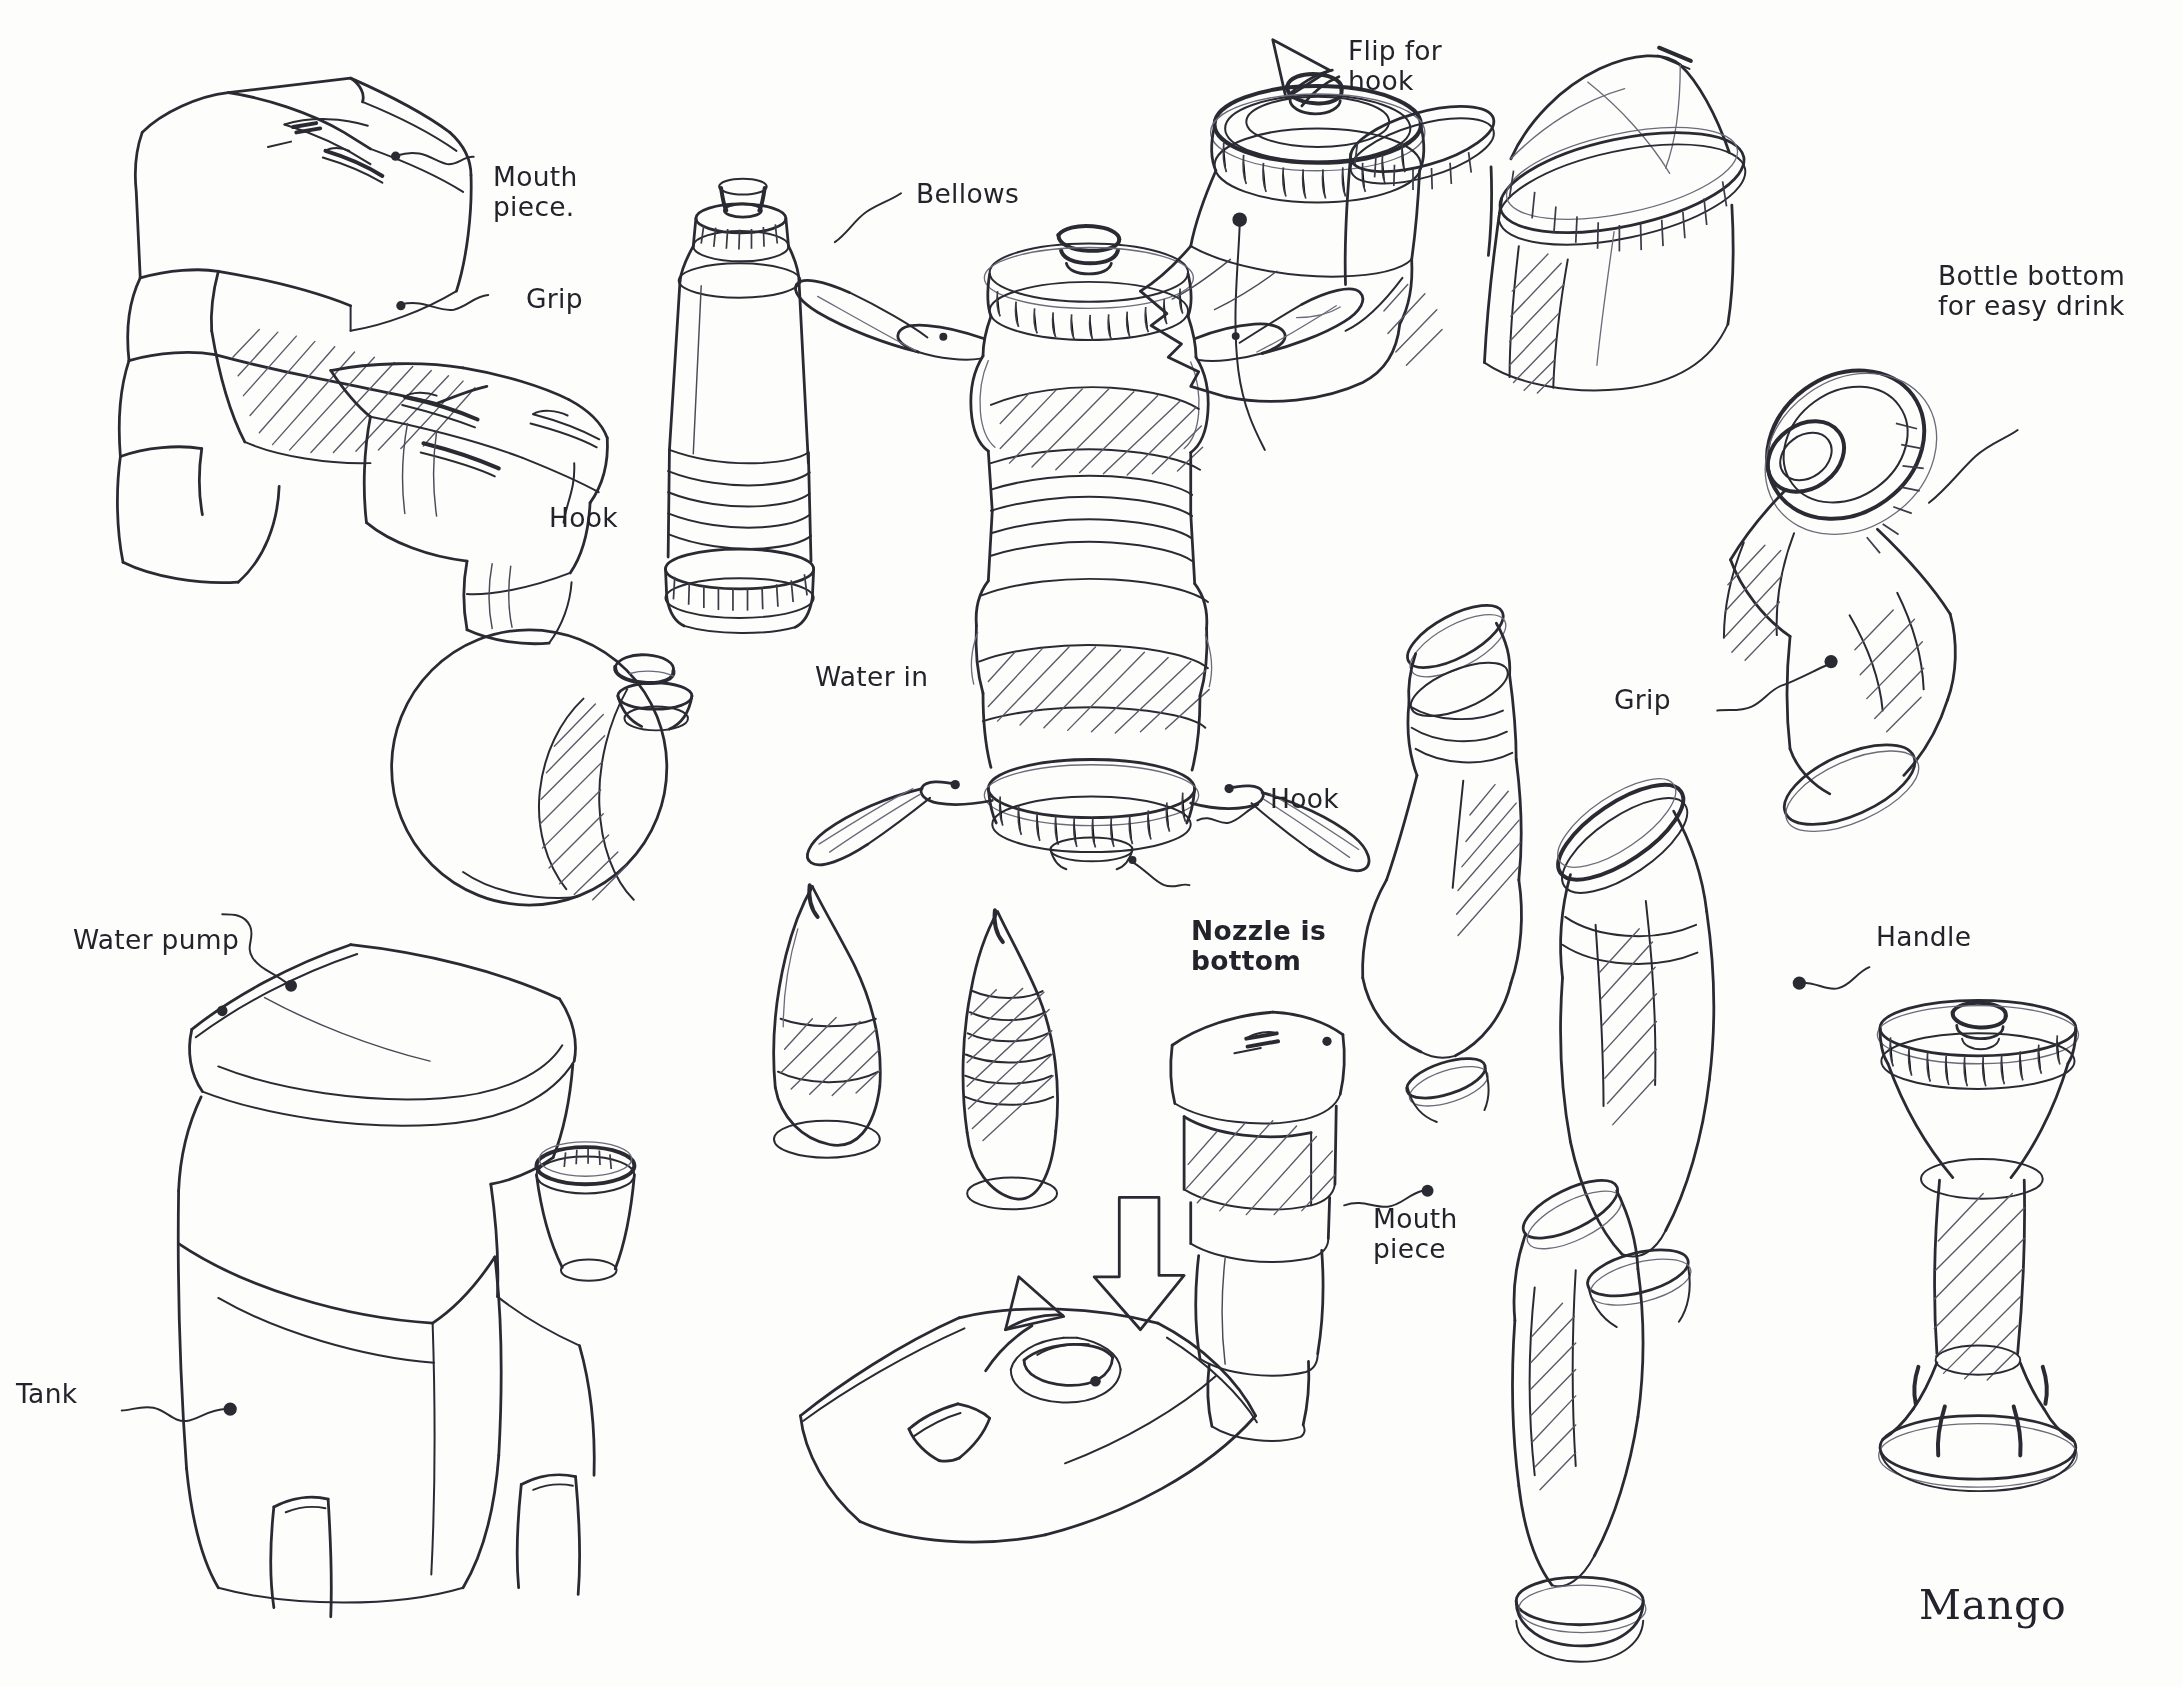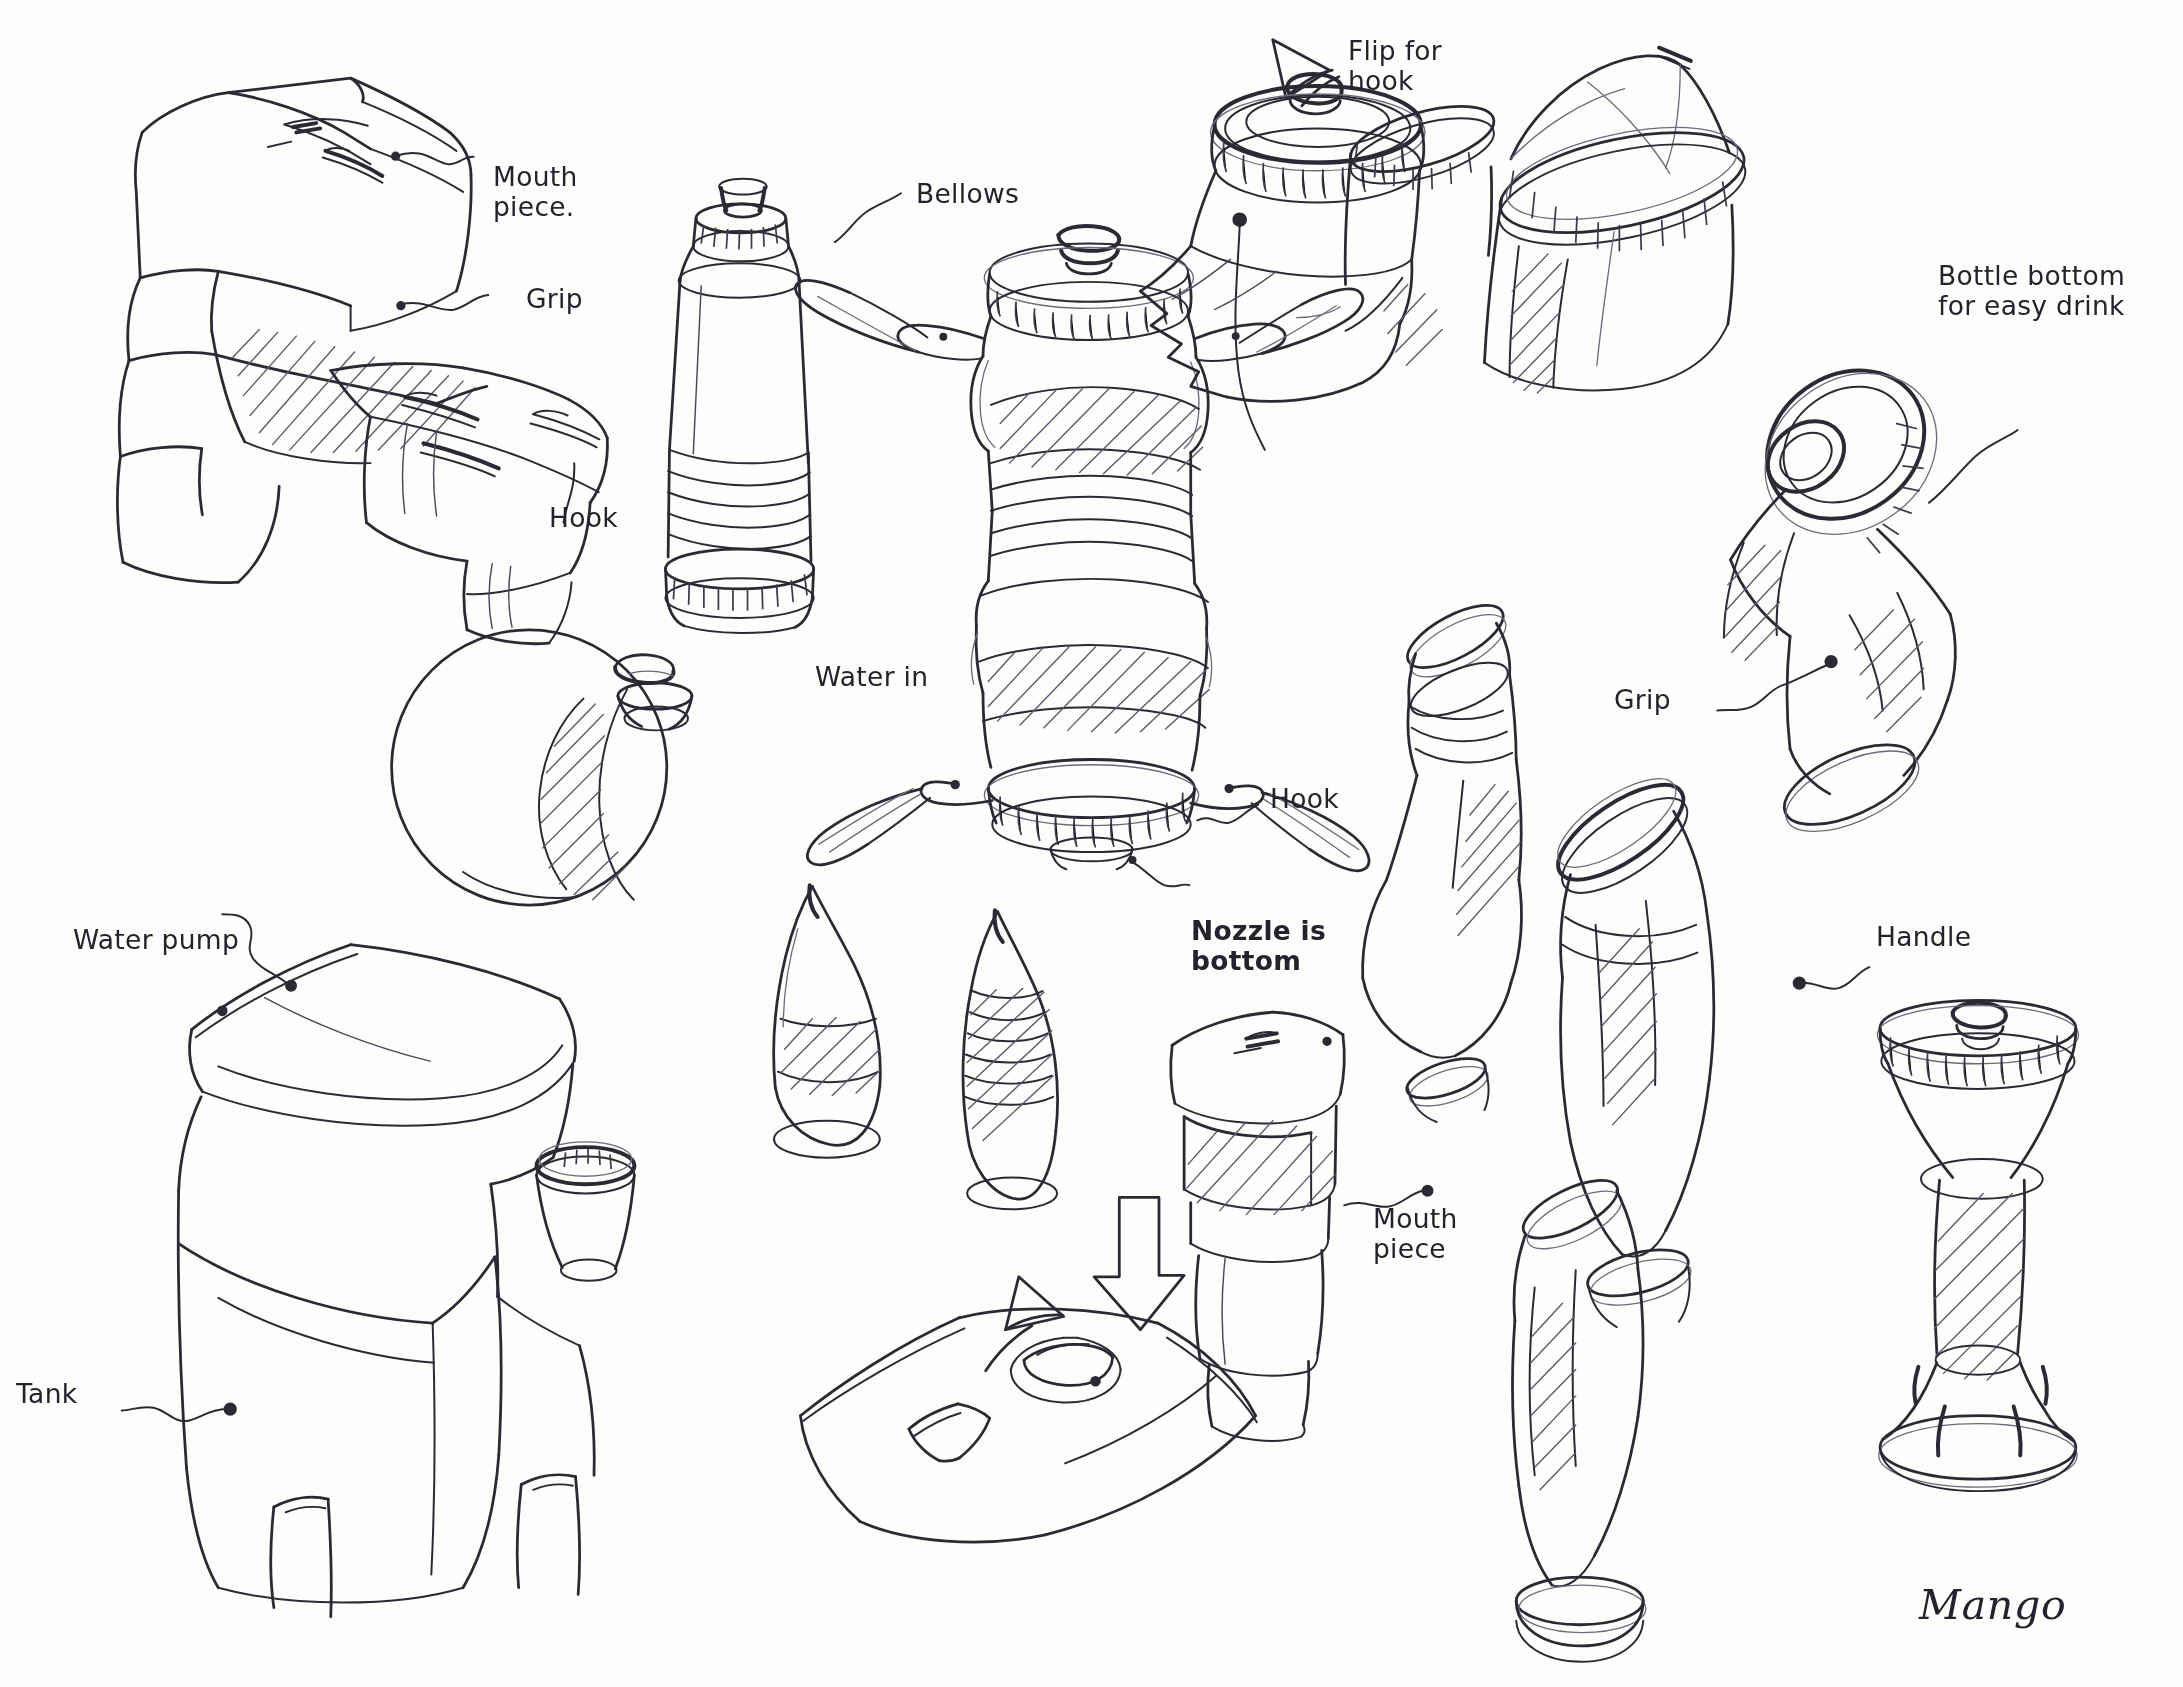--- a/index.html
+++ b/index.html
@@ -50,21 +50,20 @@
     white-space: pre-line;
     font-style: normal;
     font-weight: 400;
     transform-origin: left top;
   }
   .sig {
     position: absolute;
     color: #23232c;
     font-size: 41px;
     font-family: "DejaVu Serif", serif;
-    font-style: italic;
     letter-spacing: 0.7px;
   }
 </style>
 </head>
 <body>
 
 <div id="sheet">
 
 <svg class="sketch" viewBox="0 0 3300 2550">
 

